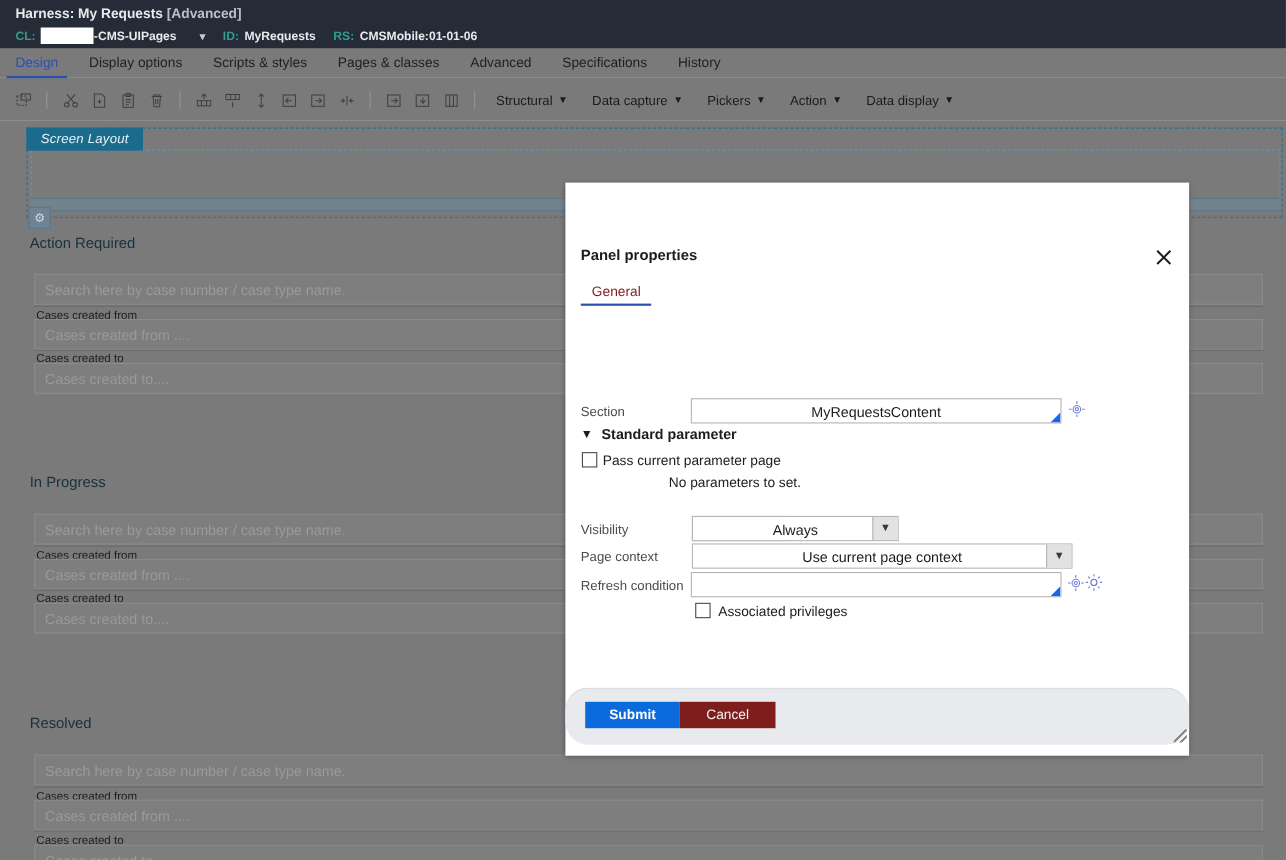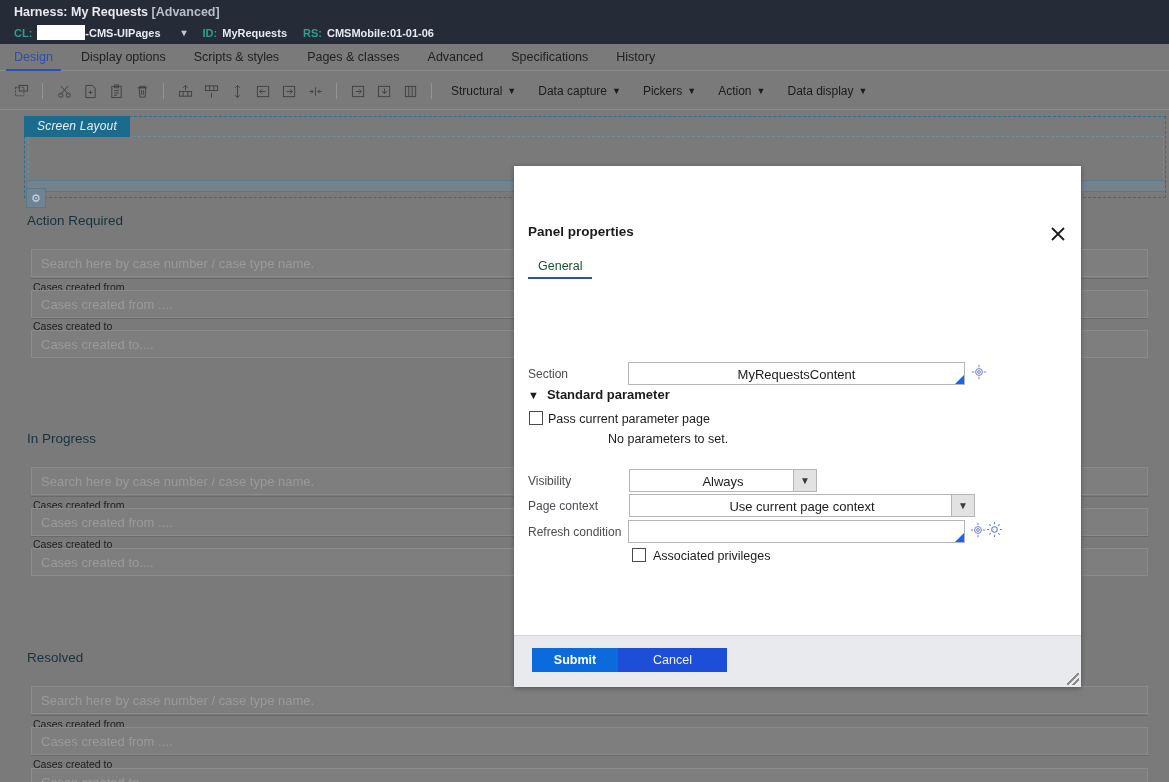--- a/index.html
+++ b/index.html
@@ -138,21 +138,21 @@
     position: absolute; left: 14px; top: 12px;
     font-size: 13.5px; font-weight: bold; color: #1c1c1c;
   }
   .modal-close {
     position: absolute; right: 8px; top: 7px; width: 30px; height: 30px;
     display: flex; align-items: center; justify-content: center;
     color: #1c1c1c; cursor: pointer;
   }
   .modal-tabs { position: relative; height: 28px; padding-left: 14px; }
   .mtab {
-    display: inline-block; font-size: 12.5px; color: #14532d;
+    display: inline-block; font-size: 12.5px; color: #7f1d1d;
     padding: 2px 10px 6px 10px; position: relative;
   }
   .mtab.active::after {
     content:""; position: absolute; left:0; right:0; bottom:0;
     height: 2px; background: #2c4fb0;
   }
   .modal-body { position: relative; height: 400px; text-align: center; }
 
   .lbl {
     position: absolute; font-size: 12px; color: #4b4b52;
@@ -191,30 +191,30 @@
     position: absolute; font-size: 13px; font-weight: bold; color: #1c1c1c;
     display: flex; align-items: center;
   }
   .group-head .cv { margin-right: 8px; font-size: 11px; font-weight: normal; }
   .note { position: absolute; font-size: 12.5px; color: #1c1c1c; }
   .ico-btn {
     position: absolute; width: 16px; height: 16px;
     color: #6f7fd0;
   }
   .modal-foot {
-    position: absolute; left: 0; bottom: 0; width: 567px; height: 52px;
-    background: #e8eaee; border-top: 1px solid #d2d5da;
+    position: absolute; left: 0; bottom: 10px; width: 567px; height: 52px;
+    background: #e8eaee; border-top: 1px solid #d2d5da; border-radius: 21px;
   }
   .btn {
     position: absolute; top: 12px; height: 24px;
     font-size: 12.5px; display: flex; align-items: center; justify-content: center;
     cursor: pointer; border: none;
   }
   .btn-submit { left: 18px; width: 86px; background: #0b6bdd; color: #fff; font-weight: bold; }
-  .btn-cancel { left: 104px; width: 109px; background: #1d4ed8; color: #f2f2f2; }
+  .btn-cancel { left: 104px; width: 87px; background: #7f1d1d; color: #f2f2f2; }
   .resize-grip {
     position: absolute; right: 2px; bottom: 2px; width: 12px; height: 12px;
     background:
       linear-gradient(135deg, transparent 0 45%, #8a8a8a 45% 55%, transparent 55% 100%),
       linear-gradient(135deg, transparent 0 70%, #8a8a8a 70% 80%, transparent 80% 100%);
   }
 </style>
 </head>
 <body>
 

